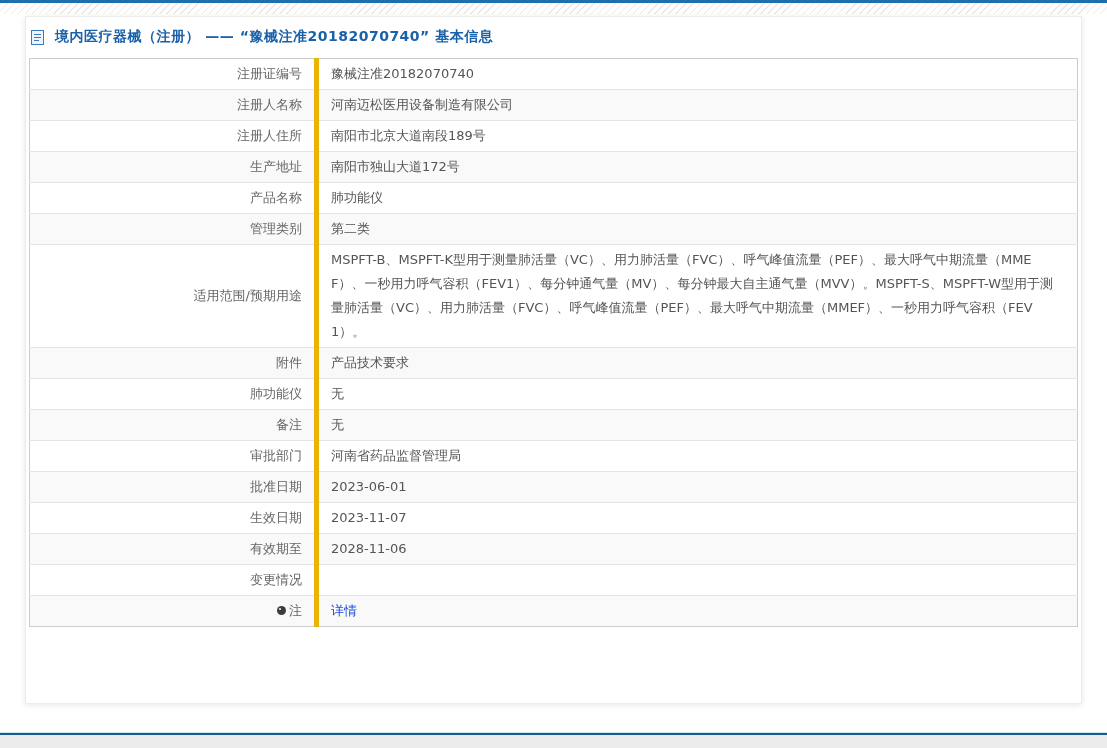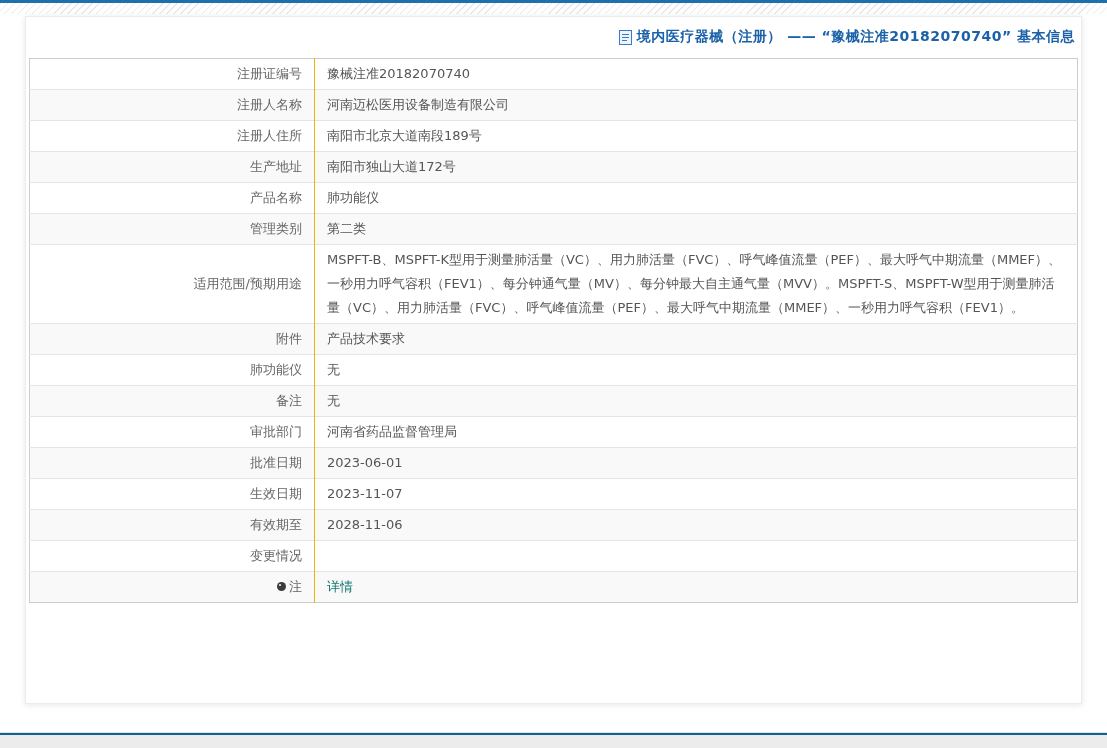--- a/index.html
+++ b/index.html
@@ -34,22 +34,21 @@
     min-height: 688px;
     background: #ffffff;
     border: 1px solid #ececec;
     box-shadow: 0 1px 6px rgba(0,0,0,0.10);
     box-sizing: border-box;
   }
   .title-bar {
     padding: 11px 6px 9px 5px;
     display: flex;
     align-items: center;
-    gap: 5px;
-    justify-content: flex-end;
+    gap: 11px;
   }
   .title-bar .doc-icon {
     flex: 0 0 auto;
     display: inline-block;
     width: 13px;
     height: 15px;
   }
   .page-title {
     font-size: 14px;
     font-weight: bold;
@@ -75,35 +74,35 @@
   table.info-table th {
     width: 272px;
     box-sizing: content-box;
     font-weight: normal;
     text-align: right;
     vertical-align: middle;
     color: #666666;
     font-size: 13px;
     height: 30px;
     padding: 0 12px 0 0;
-    border-right: 1px solid #eab308;
+    border-right: 5px solid #eab308;
     white-space: nowrap;
   }
   table.info-table td {
     text-align: left;
     vertical-align: middle;
     color: #555555;
     font-size: 13px;
     line-height: 24px;
     padding: 3px 14px 3px 12px;
     word-break: break-all;
     margin-left: 12px;
   }
   table.info-table a {
-    color: #0f766e;
+    color: #1d4ed8;
     text-decoration: none;
   }
   .note-icon {
     display: inline-block;
     width: 9px;
     height: 9px;
     background: #3b3b3b;
     border-radius: 50%;
     margin-right: 3px;
     position: relative;

